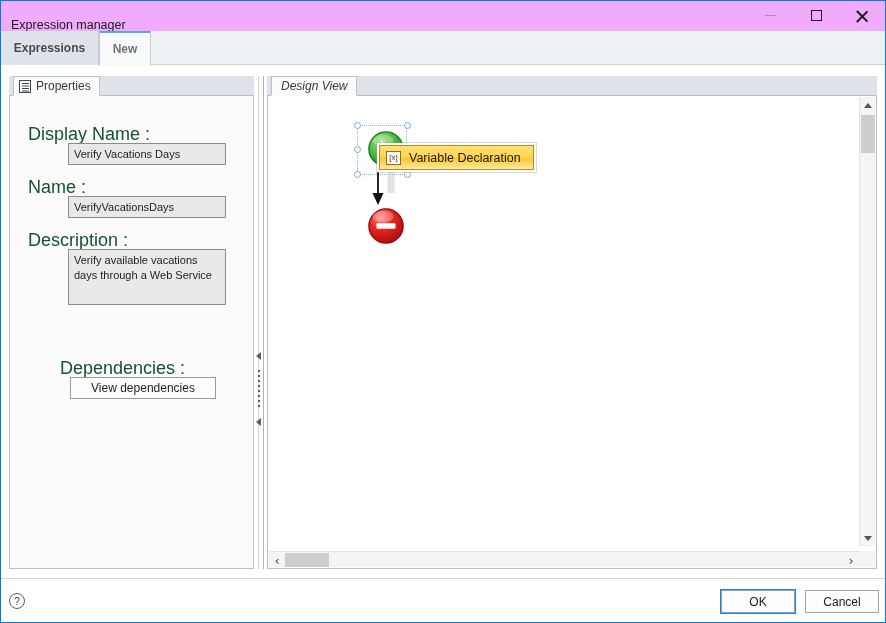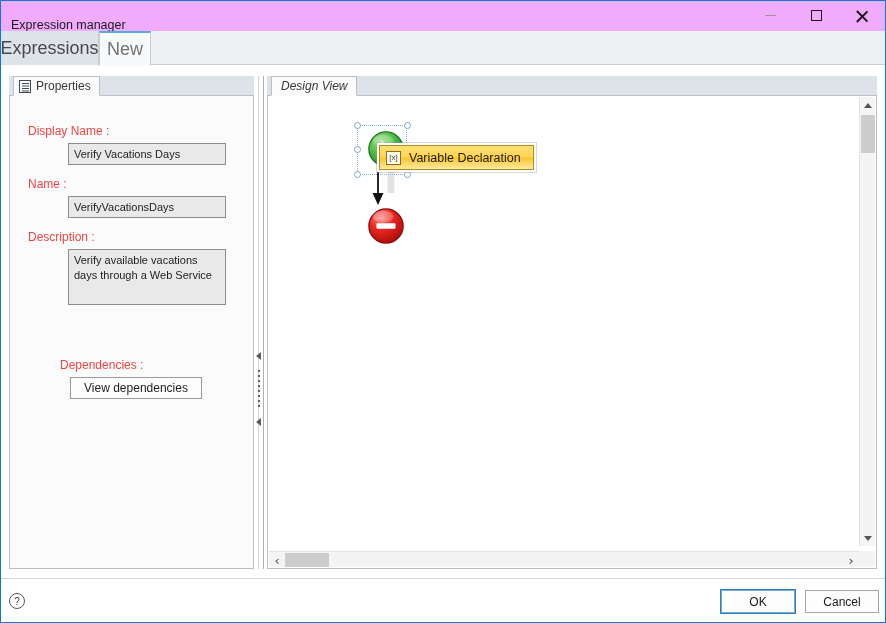--- a/index.html
+++ b/index.html
@@ -52,24 +52,25 @@
   
   #tabstrip {
     position: absolute; left: 0; top: 30px;
     width: 884px; height: 34px;
     background: #eef1f4;
     border-bottom: 1px solid #c8cdd2;
   }
   .top-tab {
     position: absolute; top: 0; height: 34px;
     display: flex; align-items: center; justify-content: center;
-    font-size: 18px; color: #4a4a4a;
+    font-size: 12px; color: #4a4a4a;
     background: #dde3e9;
     border-right: 1px solid #c8cdd2;
     user-select: none;
+    font-weight: bold;
   }
   .top-tab.active {
     background: #f7f9fb;
     color: #737373;
     border-top: 2px solid #5aa8e0;
     border-left: 1px solid #c8cdd2;
     border-right: 1px solid #c8cdd2;
     border-bottom: 1px solid #f7f9fb;
     height: 35px;
     z-index: 3;
@@ -123,21 +124,21 @@
   }
   #prop-box {
     position: absolute; left: 0; top: 20px;
     width: 245px; height: 473px;
     background: #fbfbfb;
     border: 1px solid #b9c0c7;
     border-top: none;
   }
   .field-label {
     position: absolute;
-    font-size: 12px; color: #ef4444;
+    font-size: 18px; color: #14532d;
     white-space: nowrap;
   }
   .text-input {
     position: absolute;
     background: #e9e9e9;
     border: 1px solid #8c8c8c;
     font-family: "Liberation Sans", sans-serif;
     font-size: 11px; color: #1d1d1d;
     padding: 3px 5px;
     outline: none;
@@ -391,21 +392,21 @@
 
         <span class="field-label" style="left:18px; top:81px;">Name :</span>
         <input class="text-input" style="left: 58px; top: 100px; width: 158px; height: 22px;" value="VerifyVacationsDays">
 
         <span class="field-label" style="left:18px; top:134px;">Description :</span>
         <textarea class="text-input" style="left: 58px; top: 153px; width: 158px; height: 56px;">Verify available vacations days through a Web Service</textarea>
 
 
         <span class="field-label" style="left:18px; top:262px;margin-left:32px;">Dependencies :</span>
 
-        <div class="gbutton" style="left:60px; top:281px; width:132px; height:22px; line-height:20px;">
+        <div class="gbutton" style="left:60px; top:281px; width:146px; height:22px; line-height:20px;">
           <span>View dependencies</span>
         </div>
 
       </div>
     </div>
 
     <div id="splitter">
       <div id="splitter-line-a"></div>
       <div id="splitter-line-b"></div>
       <div id="split-arrow-top" class="split-arrow"></div>

